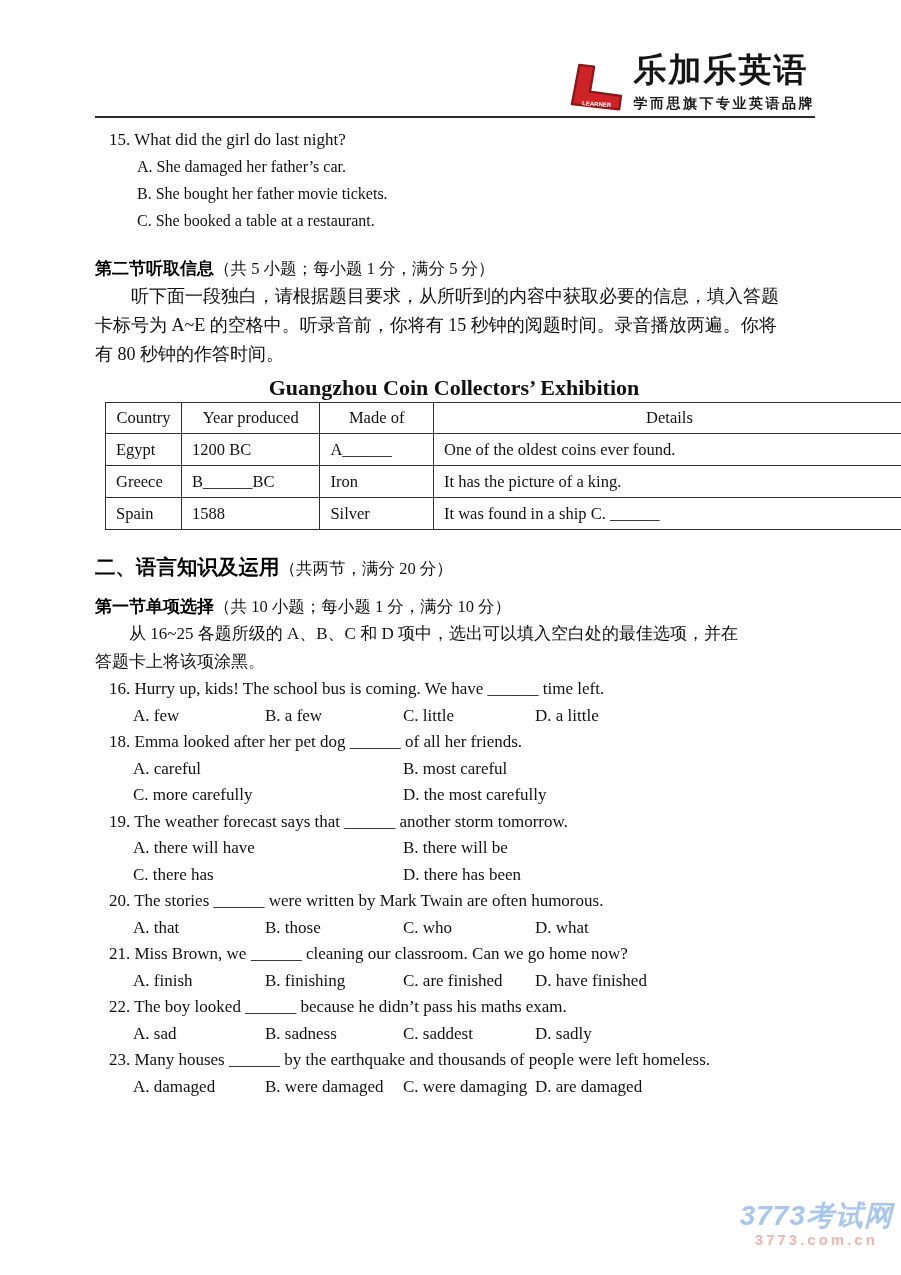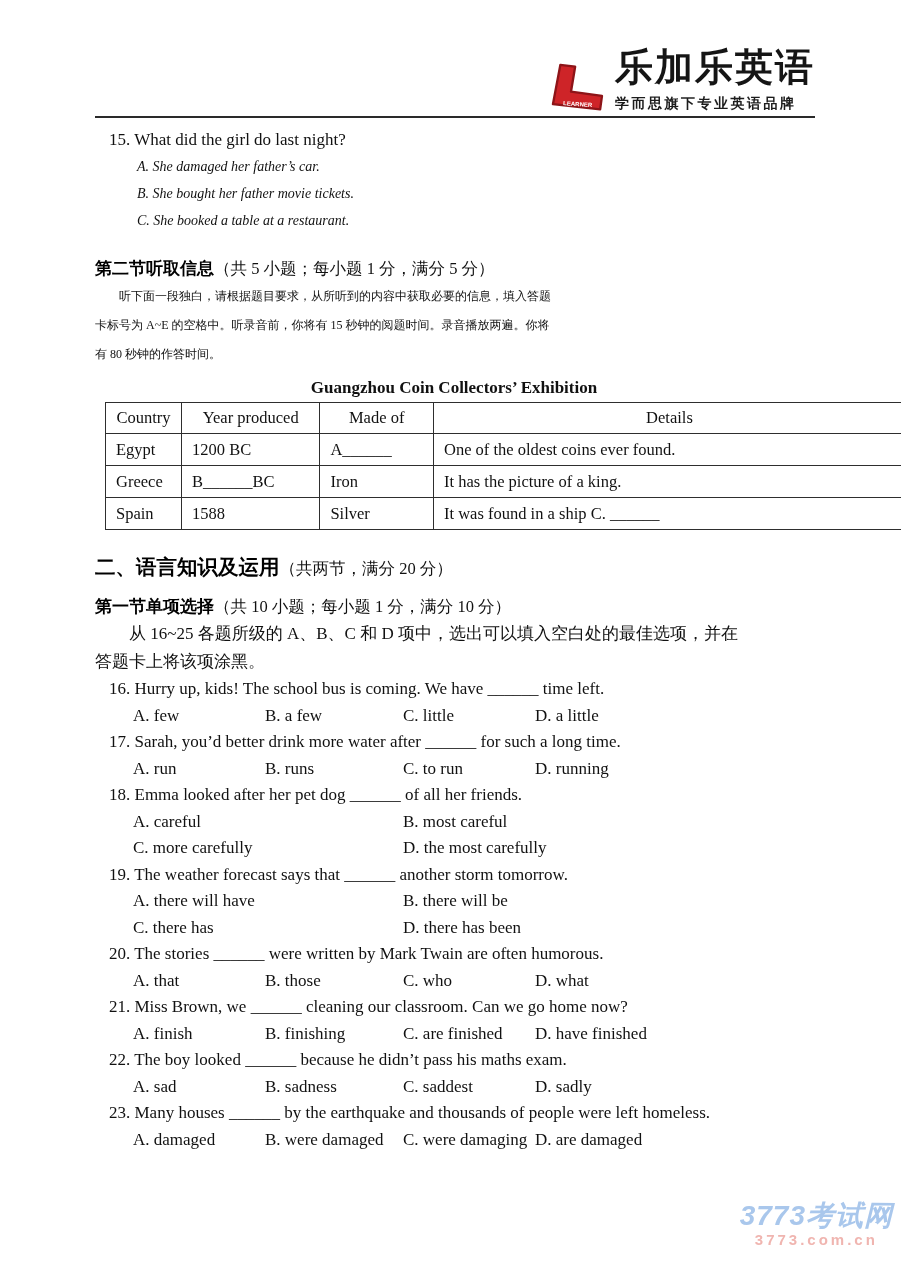--- a/index.html
+++ b/index.html
@@ -22,56 +22,56 @@
     justify-content: flex-end;
     align-items: flex-end;
     padding-bottom: 3px;
   }
   .logo-block { display: flex; align-items: flex-end; gap: 10px; }
   .logo-mark { display: block; }
   .brand-col { display: flex; flex-direction: column; align-items: flex-start; }
   .brand {
     font-family: "Liberation Sans", sans-serif;
     font-weight: 900;
-    font-size: 38px;
+    font-size: 33px;
     line-height: 1.05;
     letter-spacing: 2px;
     color: #151515;
   }
   .brand-subtitle {
     font-family: "Liberation Sans", sans-serif;
     font-weight: bold;
     font-size: 14px;
     letter-spacing: 2.5px;
     color: #1c1c1c;
     margin-top: 7px;
   }
   
   .content { padding: 0 88px 0 95px; }
   .stem { padding-left: 14px; line-height: 26px; font-size: 17px; }
-  .optline { padding-left: 42px; line-height: 26px; font-size: 14px; font-style: italic; }
+  .optline { padding-left: 42px; line-height: 26px; font-size: 16px; }
   .q15 { margin-top: 8px; }
   .q15 .stem, .q15 .optline { line-height: 27px; }
 
   .cn-heading { margin-top: 21px; line-height: 27px; font-size: 17px; }
   .cn-bold {
     font-family: "Liberation Sans", sans-serif;
     font-weight: bold;
     font-size: 17px;
     color: #000;
   }
   .cn-note { font-size: 16.5px; }
-  .para-line { font-size: 12px; line-height: 29px; }
+  .para-line { font-size: 18px; line-height: 29px; }
   .indent { text-indent: 2em; }
 
   .table-title {
     margin-top: 7px;
     text-align: center;
     font-weight: bold;
-    font-size: 17px;
+    font-size: 22px;
     line-height: 23px;
   }
   table.coin {
     margin: 3px 0 0 10px;
     width: 801px;
     border-collapse: collapse;
     font-size: 16.5px;
   }
   table.coin th, table.coin td {
     border: 1.5px solid #2e2e2e;
@@ -206,29 +206,20 @@
     <div class="qblock">
       <div class="stem">16. Hurry up, kids! The school bus is coming. We have ______ time left.</div>
       <div class="opts cols4">
         <span>A. few</span>
         <span>B. a few</span>
         <span>C. little</span>
         <span>D. a little</span>
       </div>
     </div>
 
-    <div class="qblock">
-      <div class="stem">17. Sarah, you’d better drink more water after ______ for such a long time.</div>
-      <div class="opts cols4">
-        <span>A. run</span>
-        <span>B. runs</span>
-        <span>C. to run</span>
-        <span>D. running</span>
-      </div>
-    </div>
 
     <div class="qblock">
       <div class="stem">18. Emma looked after her pet dog ______ of all her friends.</div>
       <div class="opts cols2">
         <span>A. careful</span>
         <span>B. most careful</span>
         <span>C. more carefully</span>
         <span>D. the most carefully</span>
       </div>
     </div>

